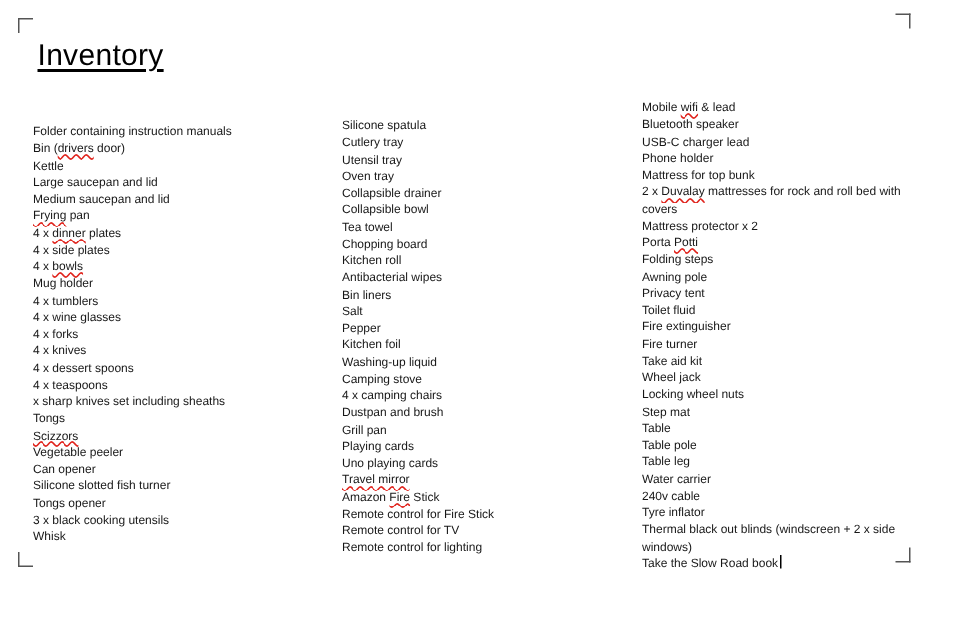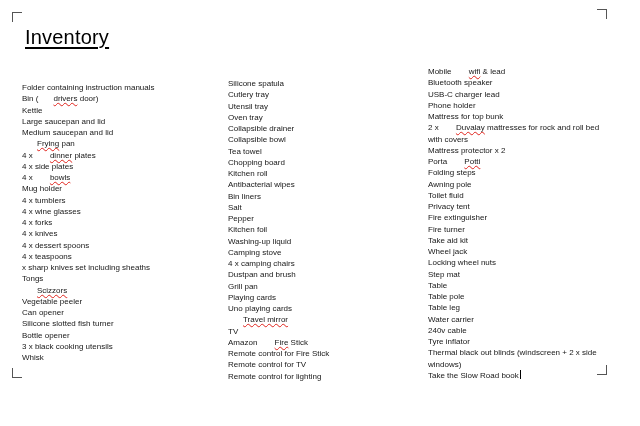--- a/index.html
+++ b/index.html
@@ -30,21 +30,20 @@
   .col2{left:228px;top:78px;width:192px;}
   .col3{left:428px;top:66px;width:180px;}
   .line{min-height:11.25px;}
   .misspell{
     text-decoration-line:underline;
     text-decoration-style:wavy;
     text-decoration-color:#e0231c;
     text-decoration-thickness:1px;
     text-decoration-skip-ink:none;
     text-underline-offset:1px;
-    margin-left:15px;
   }
   .caret{
     display:inline-block;
     width:1px;height:9px;
     background:#000;
     vertical-align:-1px;
     margin-left:1px;
   }
   .cropmark{position:absolute;width:9px;height:9px;}
   .cropmark.tl{left:12px;top:12px;border-top:1px solid #555;border-left:1px solid #555;}
@@ -79,21 +78,21 @@
       <div class="line"><span>4 x forks</span></div>
       <div class="line"><span>4 x knives</span></div>
       <div class="line"><span>4 x dessert spoons</span></div>
       <div class="line"><span>4 x teaspoons</span></div>
       <div class="line"><span>x sharp knives set including sheaths</span></div>
       <div class="line"><span>Tongs</span></div>
       <div class="line"><span class="misspell">Scizzors</span></div>
       <div class="line"><span>Vegetable peeler</span></div>
       <div class="line"><span>Can opener</span></div>
       <div class="line"><span>Silicone slotted fish turner</span></div>
-      <div class="line"><span>Bottle opener</span></div>
+      <div class="line"><span>Tongs opener</span></div>
       <div class="line"><span>3 x black cooking utensils</span></div>
       <div class="line"><span>Whisk</span></div>
     </div>
   <div class="col col2">
       <div class="line"><span>Silicone spatula</span></div>
       <div class="line"><span>Cutlery tray</span></div>
       <div class="line"><span>Utensil tray</span></div>
       <div class="line"><span>Oven tray</span></div>
       <div class="line"><span>Collapsible drainer</span></div>
       <div class="line"><span>Collapsible bowl</span></div>
@@ -106,39 +105,38 @@
       <div class="line"><span>Pepper</span></div>
       <div class="line"><span>Kitchen foil</span></div>
       <div class="line"><span>Washing-up liquid</span></div>
       <div class="line"><span>Camping stove</span></div>
       <div class="line"><span>4 x camping chairs</span></div>
       <div class="line"><span>Dustpan and brush</span></div>
       <div class="line"><span>Grill pan</span></div>
       <div class="line"><span>Playing cards</span></div>
       <div class="line"><span>Uno playing cards</span></div>
       <div class="line"><span class="misspell">Travel mirror</span></div>
-      <div class="line"><span>TV</span></div>
       <div class="line"><span>Amazon </span><span class="misspell">Fire</span><span> Stick</span></div>
       <div class="line"><span>Remote control for Fire Stick</span></div>
       <div class="line"><span>Remote control for TV</span></div>
       <div class="line"><span>Remote control for lighting</span></div>
     </div>
   <div class="col col3">
       <div class="line"><span>Mobile </span><span class="misspell">wifi</span><span> &amp; lead</span></div>
       <div class="line"><span>Bluetooth speaker</span></div>
       <div class="line"><span>USB-C charger lead</span></div>
       <div class="line"><span>Phone holder</span></div>
       <div class="line"><span>Mattress for top bunk</span></div>
       <div class="line"><span>2 x </span><span class="misspell">Duvalay</span><span> mattresses for rock and roll bed with covers</span></div>
       <div class="line"><span>Mattress protector x 2</span></div>
       <div class="line"><span>Porta </span><span class="misspell">Potti</span></div>
       <div class="line"><span>Folding steps</span></div>
       <div class="line"><span>Awning pole</span></div>
+      <div class="line"><span>Privacy tent</span></div>
       <div class="line"><span>Toilet fluid</span></div>
-      <div class="line"><span>Privacy tent</span></div>
       <div class="line"><span>Fire extinguisher</span></div>
       <div class="line"><span>Fire turner</span></div>
       <div class="line"><span>Take aid kit</span></div>
       <div class="line"><span>Wheel jack</span></div>
       <div class="line"><span>Locking wheel nuts</span></div>
       <div class="line"><span>Step mat</span></div>
       <div class="line"><span>Table</span></div>
       <div class="line"><span>Table pole</span></div>
       <div class="line"><span>Table leg</span></div>
       <div class="line"><span>Water carrier</span></div>

